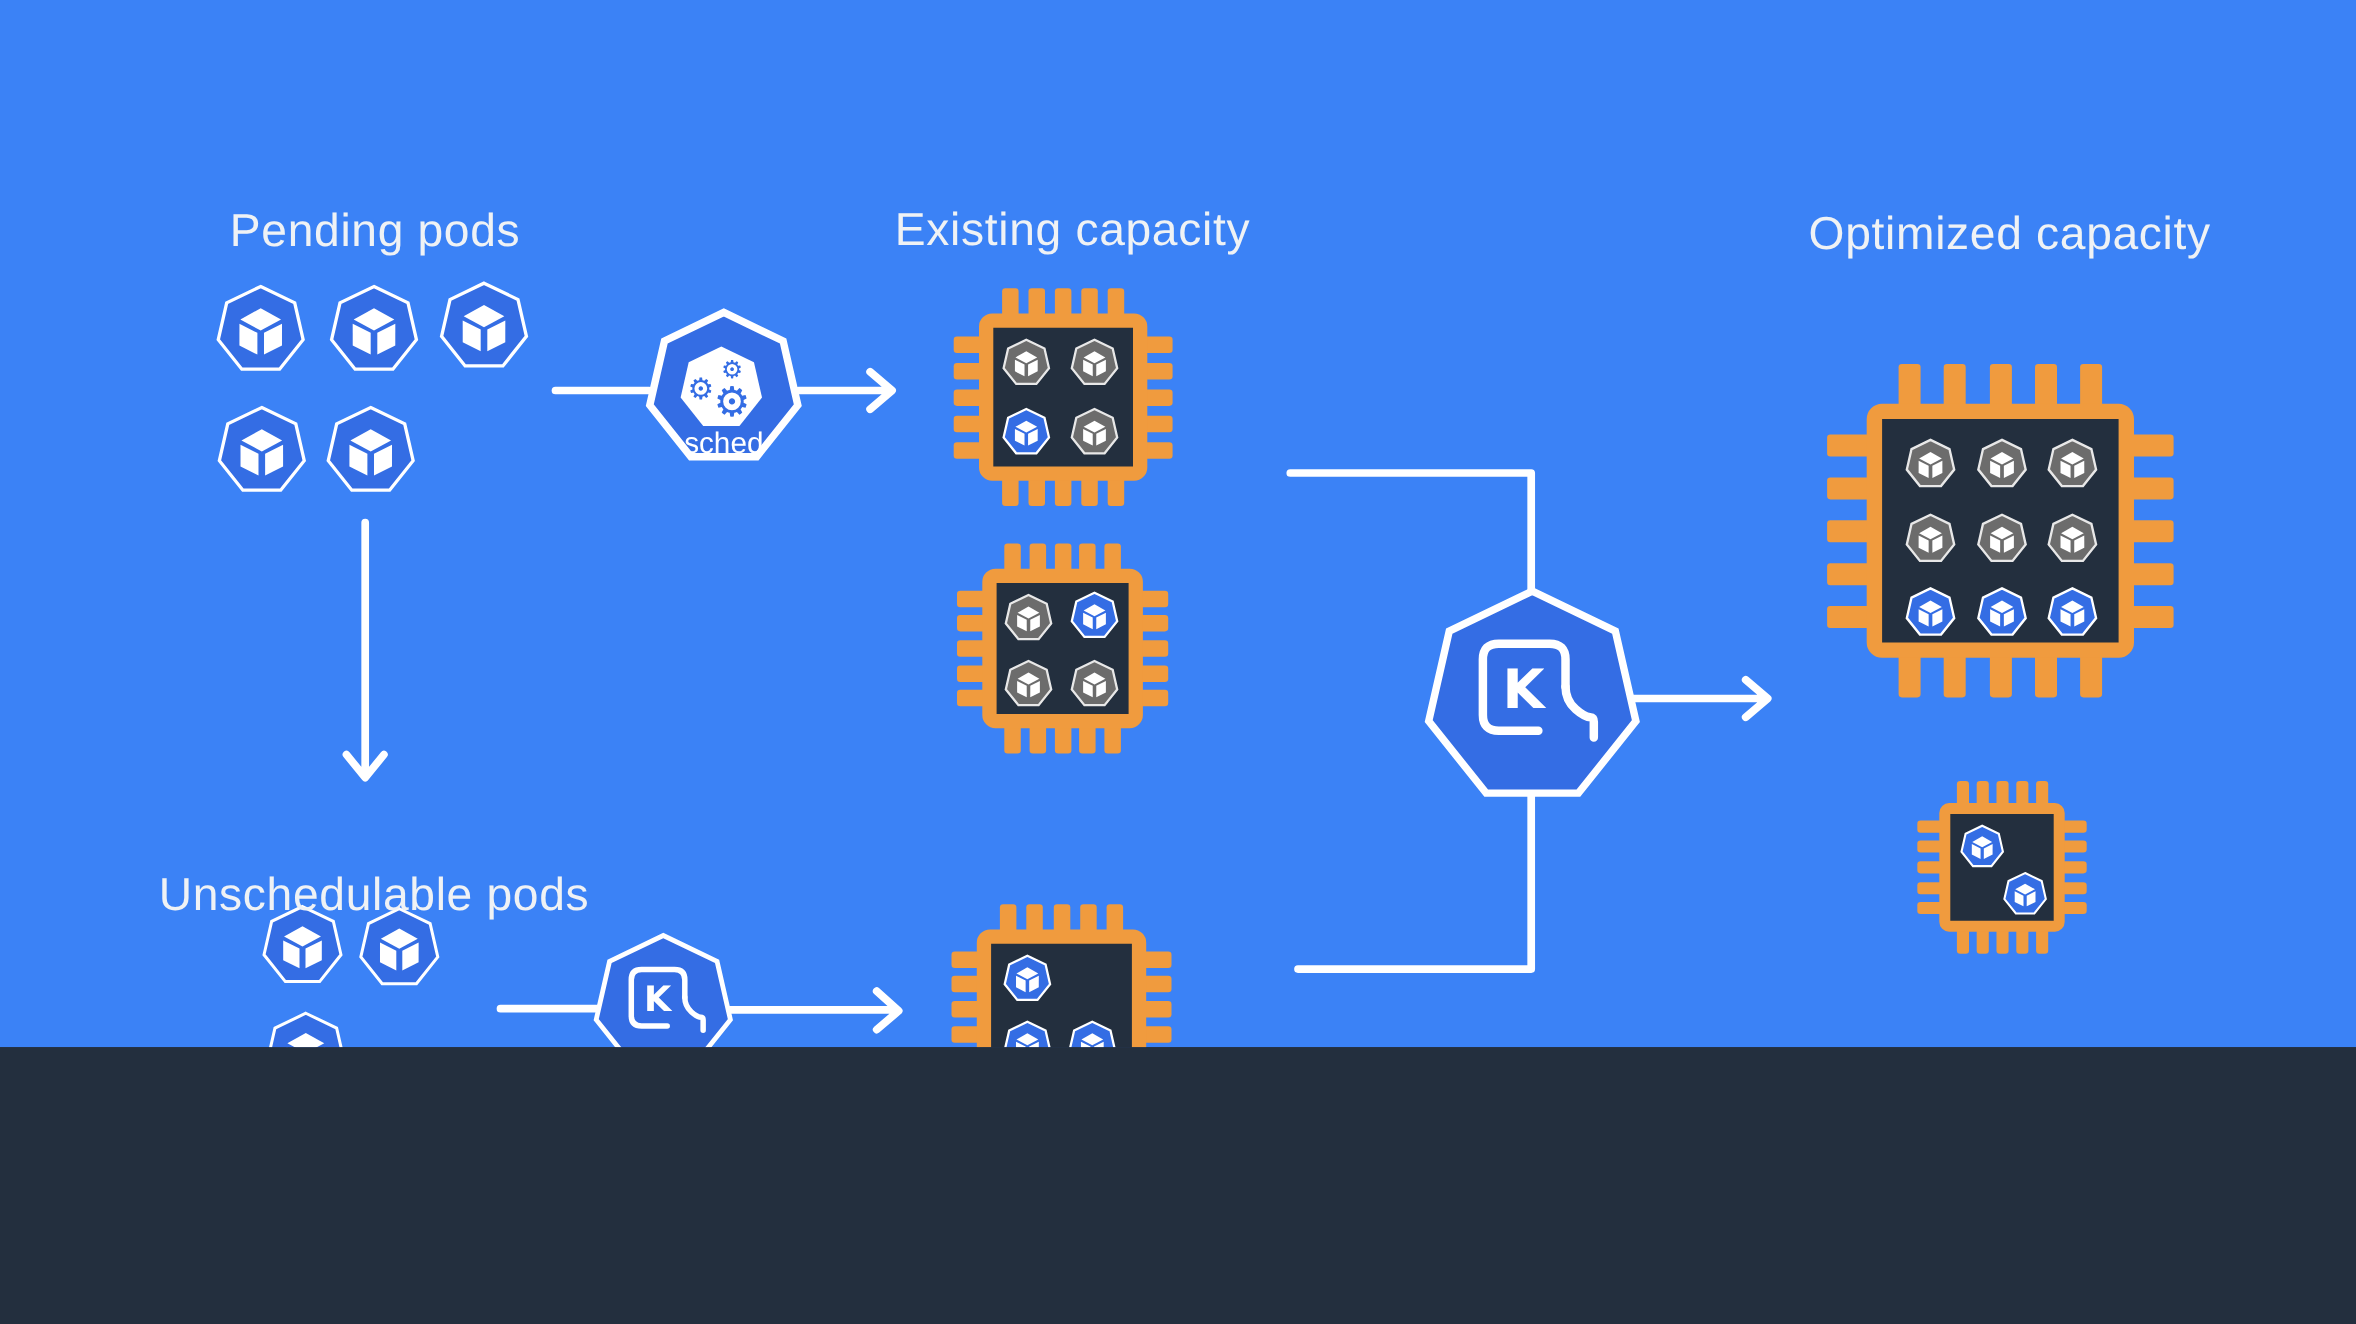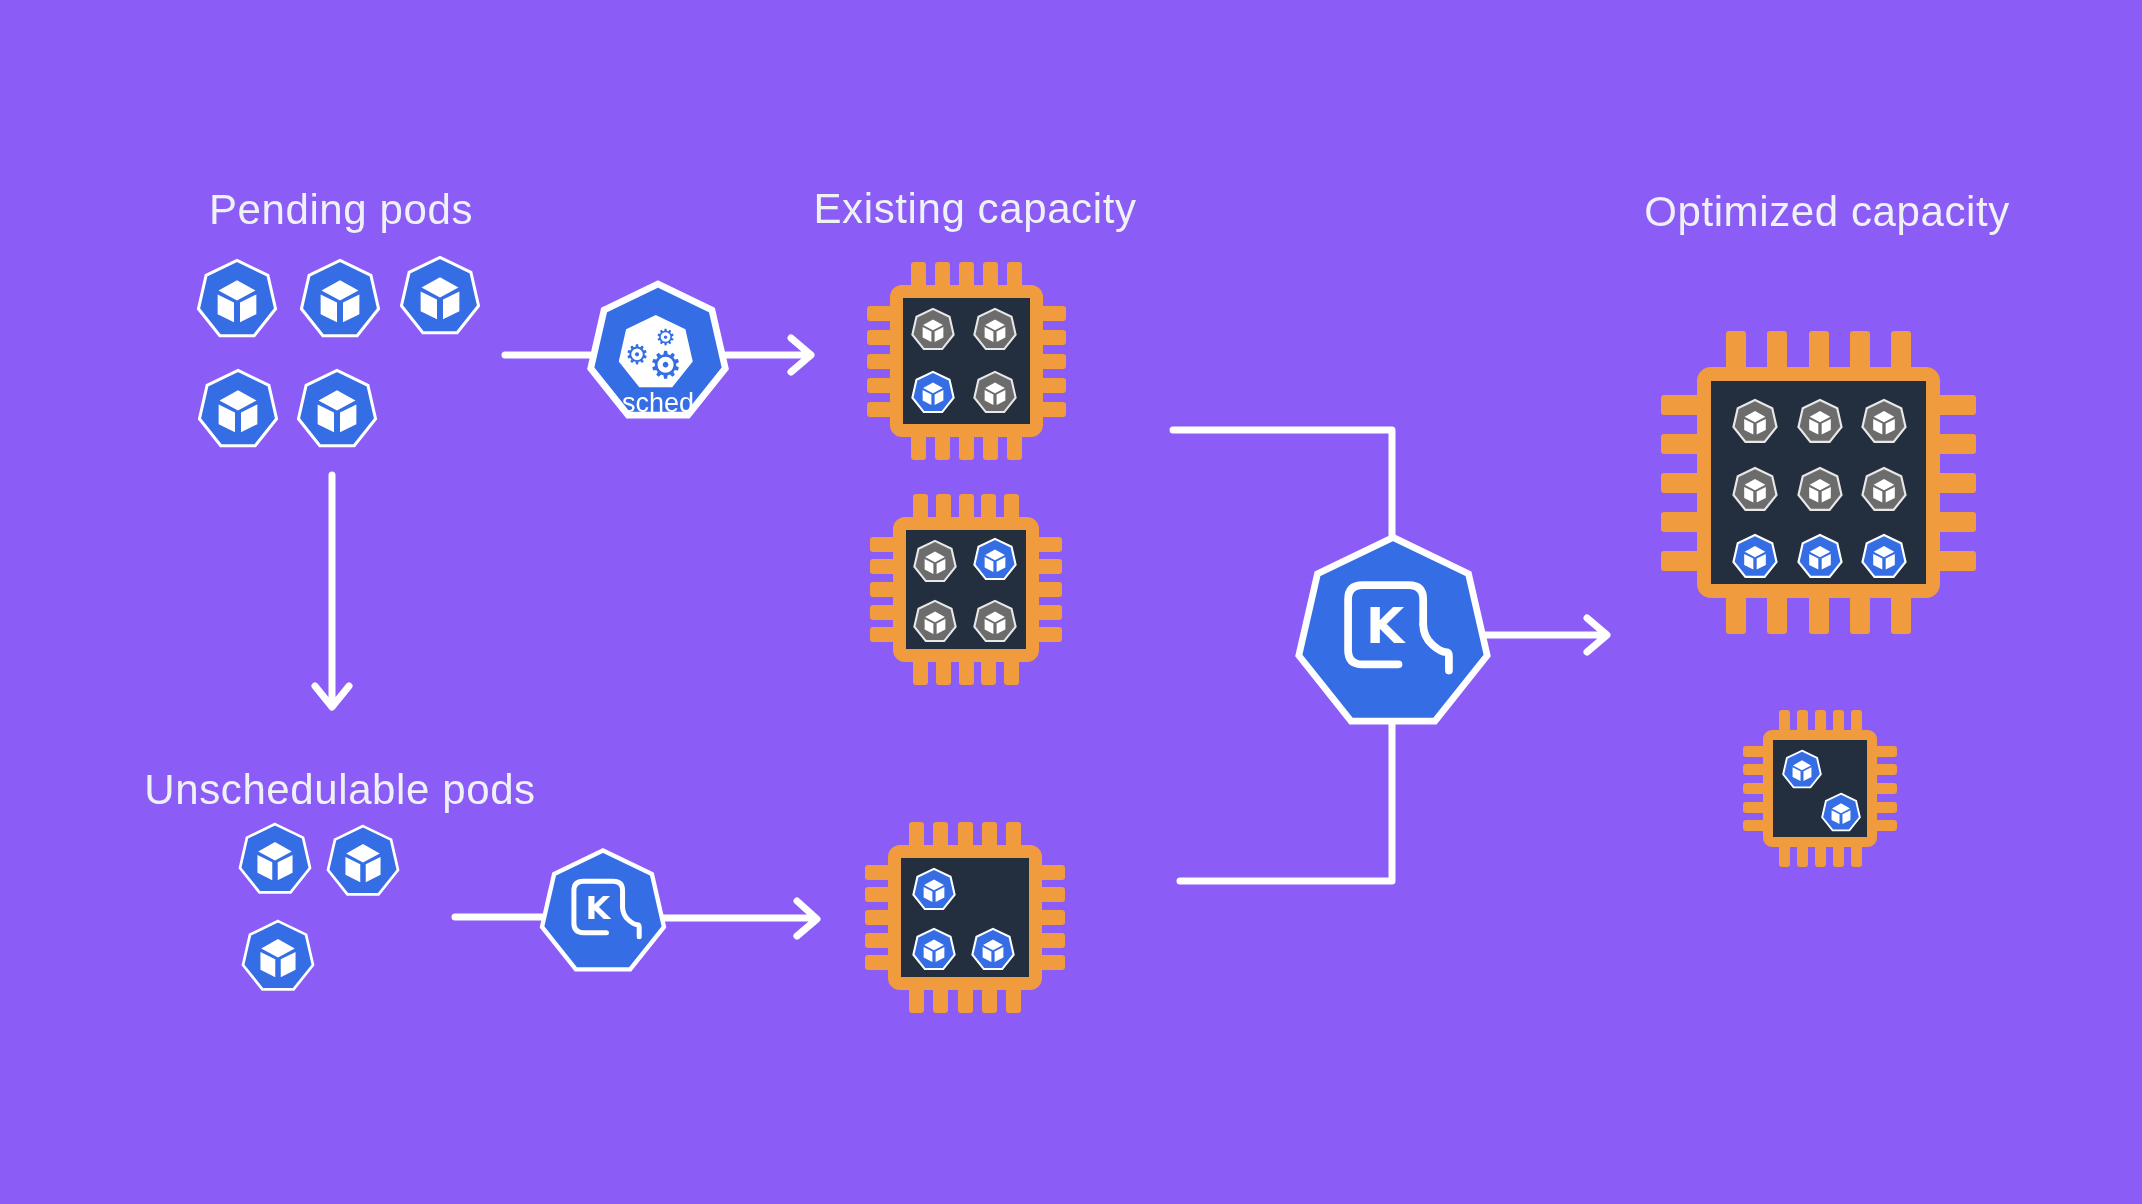--- a/index.html
+++ b/index.html
@@ -1,19 +1,19 @@
 <!DOCTYPE html>
 <html><head>
 <meta charset="utf-8">
 <style>
   html,body{margin:0;padding:0;background:#232F3E;}
   #canvas{
     position:relative;
-    width:2142px;height:1204px;
-    background:#8b5cf6;
+    width:2142px;height:952px;
+    background:#3b82f6;
     overflow:hidden;
     font-family:"Liberation Sans", sans-serif;
     text-decoration:underline;
   }
   .label{
     position:absolute;
     transform:translateX(-50%);
     font-size:42px;
     font-weight:400;
     letter-spacing:0.6px;
@@ -50,21 +50,21 @@
     <path d="M1173 430 H1392 V570"></path>
 
     <path d="M1180 881 H1392 V700"></path>
 
     <path d="M1480 635 H1602 M1587 618 L1607 635 L1587 652"></path>
   </svg>
 
   <div class="label" style="left:341px;top:186px">Pending pods</div>
   <div class="label" style="left:1827px;top:188px">Optimized capacity</div>
   <div class="label" style="left:975px;top:185px">Existing capacity</div>
-  <div class="label" style="left:340px;top:766px">Unschedulable pods</div>
+  <div class="label" style="left:340px;top:789px">Unschedulable pods</div>
 
   <div class="icon-box" id="scheduler-icon" style="left:583px;top:278px;width:150px;height:150px">
 <svg viewBox="0 0 100 100">
   <polygon points="50,4 85.95,21.32 94.85,60.24 69.97,91.45 30.03,91.45 5.15,60.24 14.05,21.32" fill="#346DE4" stroke="#FFFFFF" stroke-width="4.5"></polygon>
   <polygon points="50,4 85.95,21.32 94.85,60.24 69.97,91.45 30.03,91.45 5.15,60.24 14.05,21.32" transform="translate(21,22.5) scale(0.55)" fill="#FFFFFF"></polygon>
   <text x="36" y="51" font-size="18" fill="#346DE4" text-anchor="middle" dominant-baseline="central" font-family="DejaVu Sans, sans-serif">⚙</text>
   <text x="55" y="39" font-size="15" fill="#346DE4" text-anchor="middle" dominant-baseline="central" font-family="DejaVu Sans, sans-serif">⚙</text>
   <text x="55" y="58" font-size="25" fill="#346DE4" text-anchor="middle" dominant-baseline="central" font-family="DejaVu Sans, sans-serif">⚙</text>
   <text x="50" y="89" font-size="18" fill="#FFFFFF" text-anchor="middle" font-family="Liberation Sans, sans-serif">sched</text>
 </svg>

